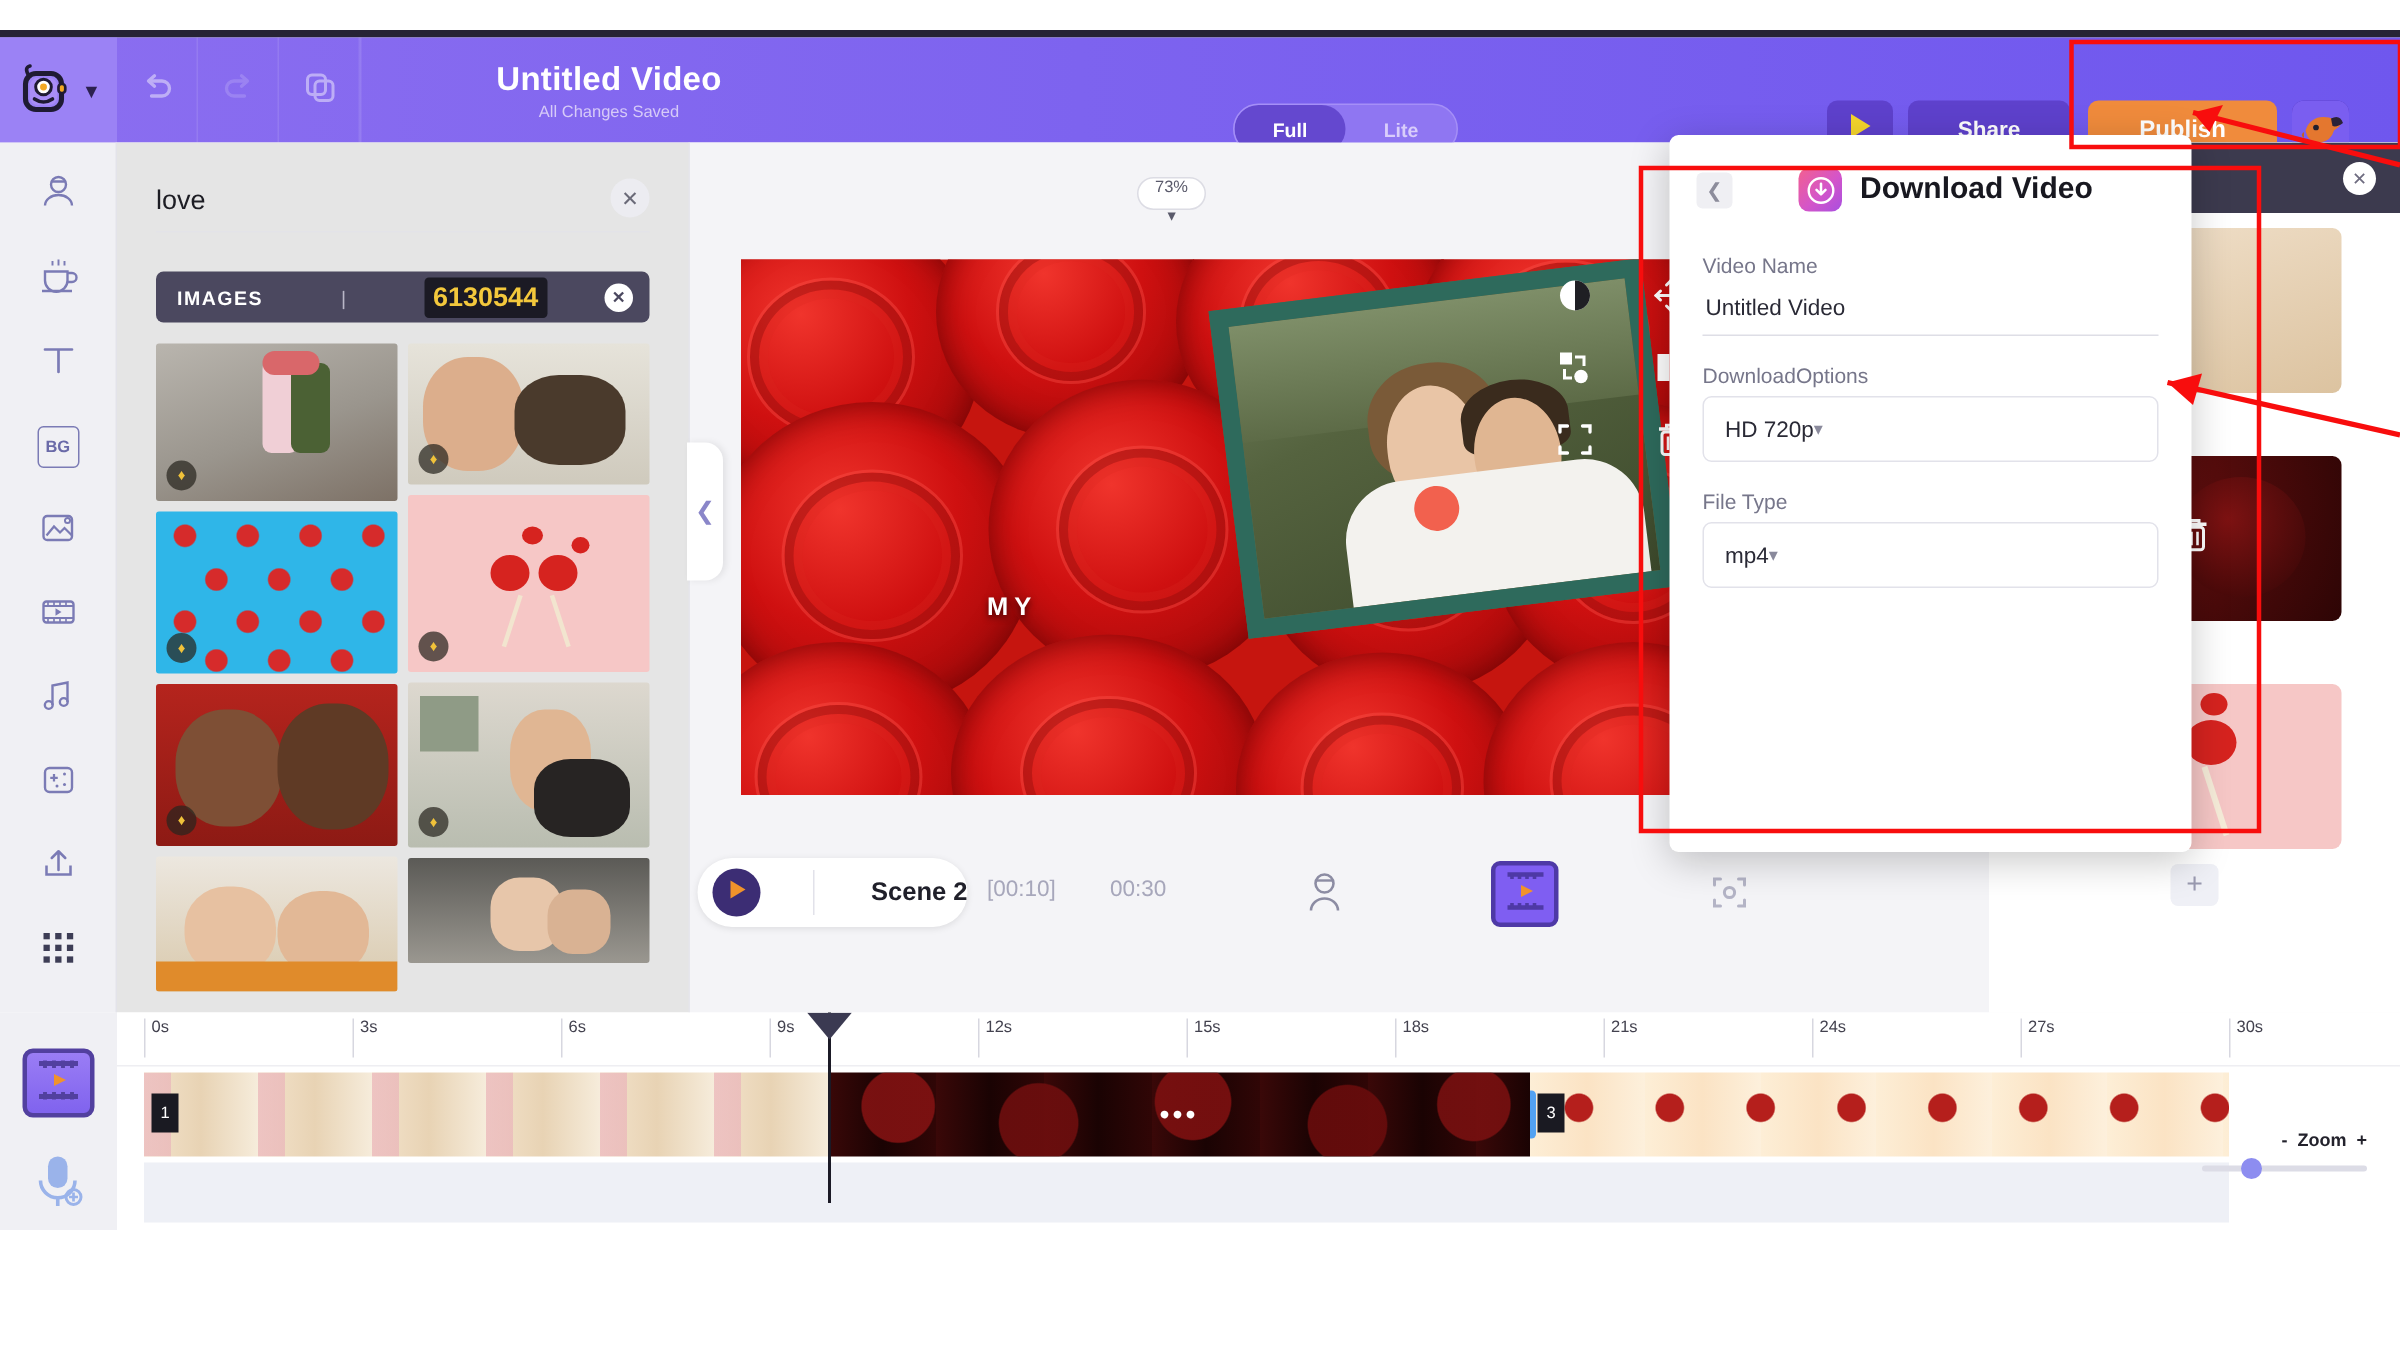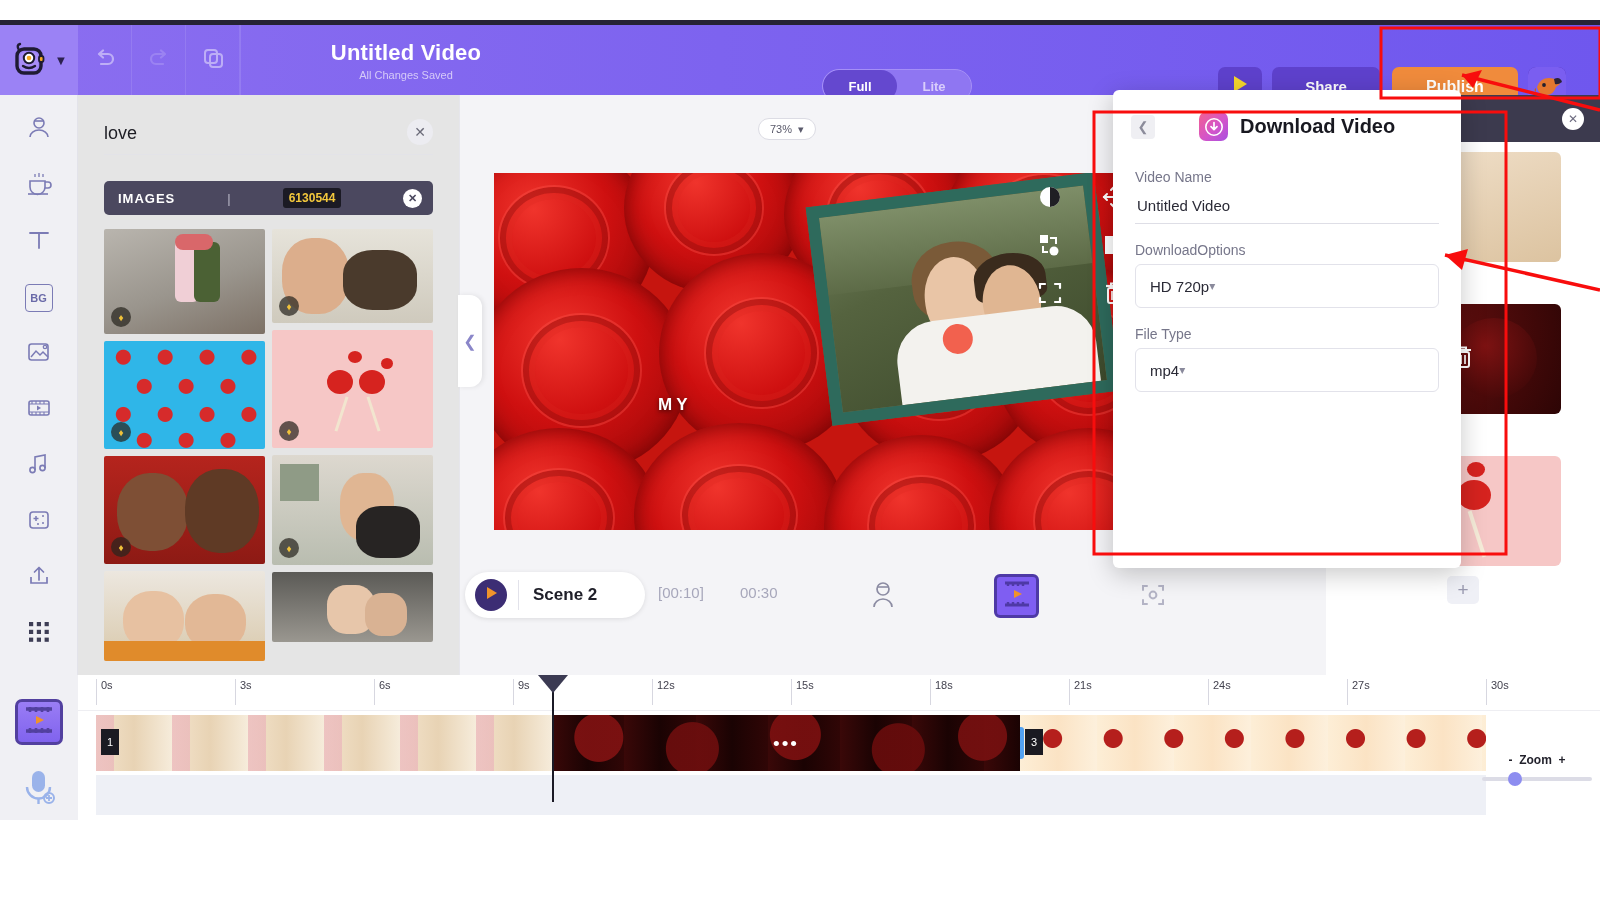--- a/index.html
+++ b/index.html
@@ -91,21 +91,21 @@
     background:#ececf1; color:#6a6a78; font-size:14px; display:flex; align-items:center;
     justify-content:center; cursor:pointer;
   }
   .cat-chip {
     margin:26px 26px 0 26px; height:34px; background:#4b485f; border-radius:5px;
     display:flex; align-items:center; padding:0 14px; position:relative;gap:40px;
   }
   .cat-label { color:#fff; font-size:13px; font-weight:bold; letter-spacing:1px; }
   .cat-pipe { color:#b9b7c7; margin:0 12px; font-size:13px; }
   .cat-count {
-    background:#1b1a24; color:#f3c83c; font-size:12px; font-weight:bold;
+    background:#1b1a24; color:#f3c83c; font-size:18px; font-weight:bold;
     padding:3px 6px; border-radius:3px;
   }
   .cat-x {
     position:absolute; right:11px; width:19px; height:19px; border-radius:50%;
     background:#fff; color:#4b485f; font-size:11px; display:flex; align-items:center;
     justify-content:center; cursor:pointer; font-weight:bold;
   }
   .grid { margin:14px 26px 0 26px; display:flex; gap:7px; }
   .gcol { display:flex; flex-direction:column; gap:7px; width:50%; }
   .thumb { width:100%; border-radius:2px; position:relative; overflow:hidden; cursor:pointer; }
@@ -118,21 +118,21 @@
     position:absolute; left:458px; top:295px; width:24px; height:92px;
     background:#fff; border-radius:0 12px 12px 0; box-shadow:2px 0 5px rgba(0,0,0,.08);
     display:flex; align-items:center; justify-content:center; color:#8a86c9; font-size:16px; cursor:pointer; z-index:6;
   }
 
   
   .canvas-area { position:absolute; left:460px; top:95px; width:1140px; height:580px; background:#f4f4f7; }
   .zoom-pill {
     position:absolute; left:758px; top:118px; height:22px; padding:0 11px; border-radius:11px;
     background:#fff; border:1px solid #dcdce4; display:flex; align-items:center; gap:6px;
-    font-size:11px; color:#5a5a6b; cursor:pointer; z-index:4;
+    font-size:11px; color:#5a5a6b; cursor:pointer; z-index:4;flex-direction:column;
   }
   .stage {
     position:absolute; left:494px; top:173px; width:632px; height:357px; overflow:hidden;
     background:#c6150f;
   }
   .roses { position:absolute; inset:0; }
   .rose {
     position:absolute; border-radius:50%;
     background:radial-gradient(circle at 40% 35%, #f0342c 0%, #cf1010 42%, #8c0606 100%);
     box-shadow: inset 0 0 22px rgba(80,0,0,.65);
@@ -166,21 +166,21 @@
     font-weight:bold; letter-spacing:6px; padding:6px 14px 7px 16px; z-index:3;
   }
   .obj-toolbar { position:absolute; left:1035px; top:183px; width:94px; z-index:5; }
   .ot-row { display:flex; justify-content:space-between; margin-bottom:20px; }
   .ot-ic { width:30px; height:28px; display:flex; align-items:center; justify-content:center; cursor:pointer; }
 
   
   .scene-bar { position:absolute; left:460px; top:560px; width:1140px; height:70px; }
   .scene-pill {
     position:absolute; left:5px; top:12px; width:180px; height:46px; background:#fff;
-    border-radius:23px; display:flex; align-items:center; box-shadow:0 1px 5px rgba(0,0,0,.10); cursor:pointer;
+    border-radius:23px; display:flex; align-items:center; box-shadow:0 1px 5px rgba(0,0,0,.10); cursor:pointer;justify-content:space-between;
   }
   .scene-play {
     width:32px; height:32px; border-radius:50%; background:#3c2d74; margin-left:10px;
     display:flex; align-items:center; justify-content:center;
   }
   .scene-divider { width:1px; height:30px; background:#e2e2ea; margin:0 0 0 11px; }
   .scene-name { margin-left:14px; font-size:17px; font-weight:bold; color:#20202a; }
   .sc-time-a { position:absolute; left:198px; top:24px; font-size:15px; color:#a7a7bb; }
   .sc-time-b { position:absolute; left:280px; top:24px; font-size:15px; color:#a7a7bb; }
   .sc-ic-av { position:absolute; left:410px; top:20px; cursor:pointer; }
@@ -234,21 +234,21 @@
   .clip-handle {
     position:absolute; left:-12px; top:12px; width:16px; height:32px; background:#53a2f2; border-radius:3px;
     display:flex; align-items:center; justify-content:center; color:#fff; font-size:10px; cursor:ew-resize;
   }
   .track2 { position:absolute; left:18px; top:100px; width:1390px; height:40px; background:#eef0f6; }
   .playhead { position:absolute; left:474px; top:0; width:2px; height:127px; background:#1b1a26; z-index:8; }
   .playhead-knob {
     position:absolute; left:-14px; top:0; width:30px; height:18px; background:#3b3a52;
     clip-path: polygon(0 0, 100% 0, 50% 100%); cursor:grab;
   }
-  .zoom-ctl { position:absolute; right:8px; top:78px; width:110px; text-align:center; }
+  .zoom-ctl { position:absolute; right:22px; top:78px; width:110px; text-align:right; }
   .zoom-lbl { font-size:12px; font-weight:bold; color:#23222c; }
   .zoom-lbl span { cursor:pointer; }
   .zoom-slider { margin-top:10px; height:4px; background:#dcdce6; border-radius:2px; position:relative; }
   .zoom-knob { position:absolute; left:26px; top:-5px; width:14px; height:14px; border-radius:50%; background:#8d8df0; cursor:grab; }
 
   
   .modal {
     position:absolute; left:1113px; top:90px; width:348px; height:478px; background:#fff;
     border-radius:6px; box-shadow:0 6px 26px rgba(0,0,0,.22); z-index:30;
   }

